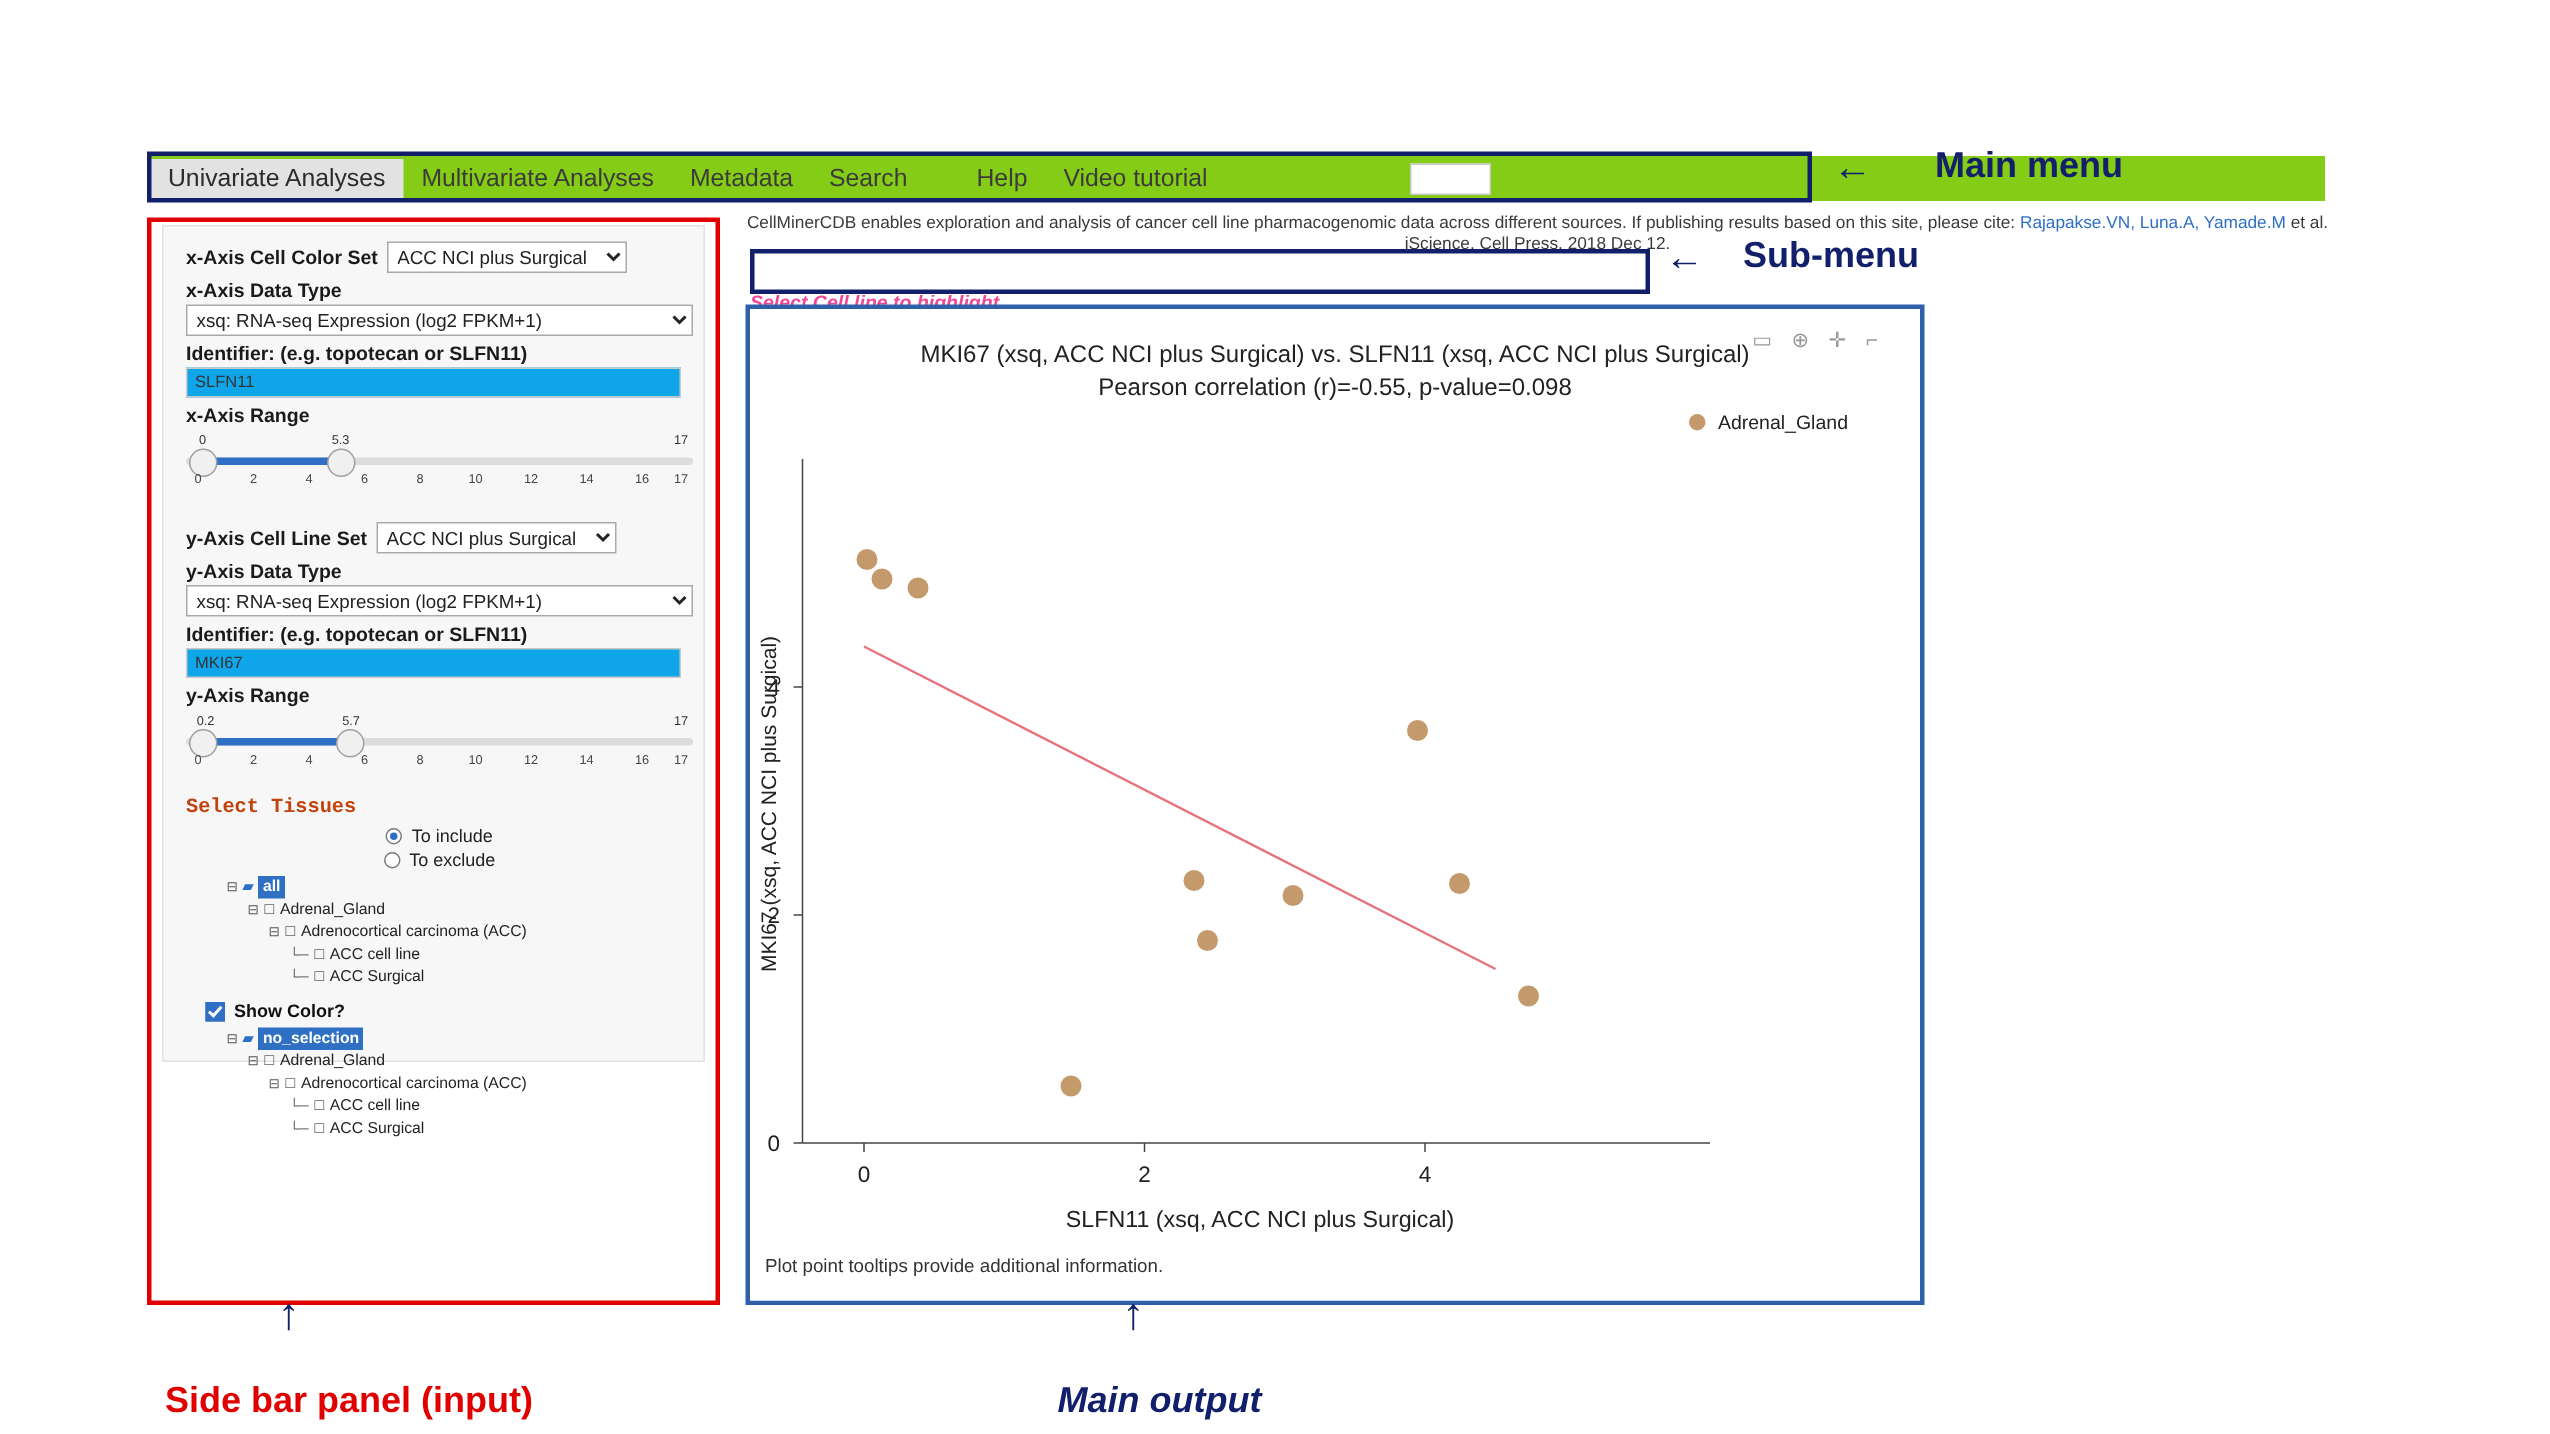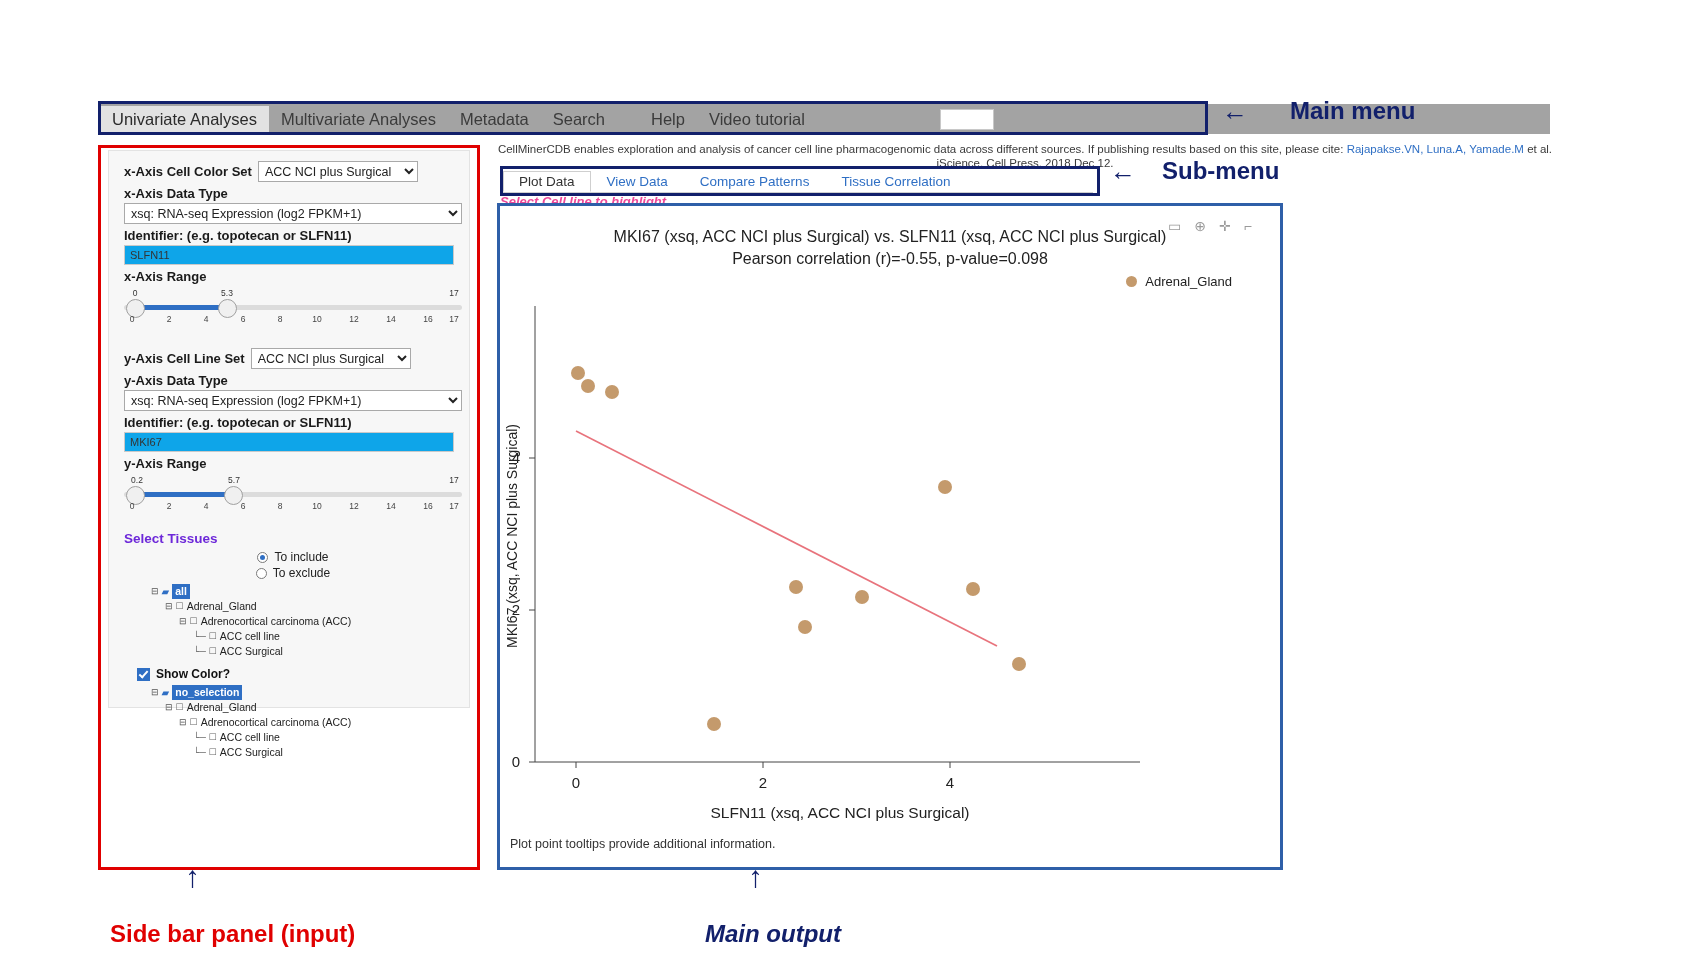--- a/index.html
+++ b/index.html
@@ -17,21 +17,21 @@
     height: 956px;
   }
 
   
   .menubar {
     position: absolute;
     left: 100px;
     top: 104px;
     width: 1450px;
     height: 30px;
-    background: #a3a3a3;
+    background: #84cc16;
     border: none;
   }
   .menubar-inner {
     position: absolute;
     left: 0;
     top: 0;
     height: 30px;
     display: flex;
     align-items: center;
   }
@@ -231,22 +231,23 @@
     top: 26px;
     font-size: 8.5px;
     color: #444;
     transform: translateX(-50%);
     white-space: nowrap;
   }
 
   .sb-section-title {
     font-size: 13.5px;
     font-weight: bold;
-    color: #6d28d9;
+    color: #c2410c;
     margin: 14px 0 4px 5px;
+    font-family: Liberation Mono, monospace;
   }
   .radio-row {
     display: flex;
     align-items: center;
     gap: 6px;
     margin-left: 8px;
     margin-bottom: 2px;
     font-size: 12px;
     color: #222;
     justify-content: center;
@@ -405,26 +406,20 @@
 
   <div class="anno-arrow" style="left:1222px; top:98px;">←</div>
   <div class="anno-label" style="left:1290px; top:97px;">Main menu</div>
 
   <div class="disclaimer">
     <span>CellMinerCDB enables exploration and analysis of cancer cell line pharmacogenomic data across different sources. If publishing results based on this site, please cite:</span>
     <a href="#">Rajapakse.VN, Luna.A, Yamade.M</a>
     <span>et al. iScience, Cell Press. 2018 Dec 12.</span>
   </div>
 
-  <div class="submenu">
-    <div class="submenu-item active">Plot Data</div>
-    <div class="submenu-item">View Data</div>
-    <div class="submenu-item">Compare Patterns</div>
-    <div class="submenu-item">Tissue Correlation</div>
-  </div>
   <div class="submenu-outline"></div>
 
   <div class="anno-arrow" style="left:1110px; top:158px;">←</div>
   <div class="anno-label" style="left:1162px; top:157px;">Sub-menu</div>
 
   <div class="sidebar-outline"></div>
   <div class="sidebar">
 
     <div class="sb-row">
       <span class="sb-label" style="margin:0;">x-Axis Cell Color Set</span>

